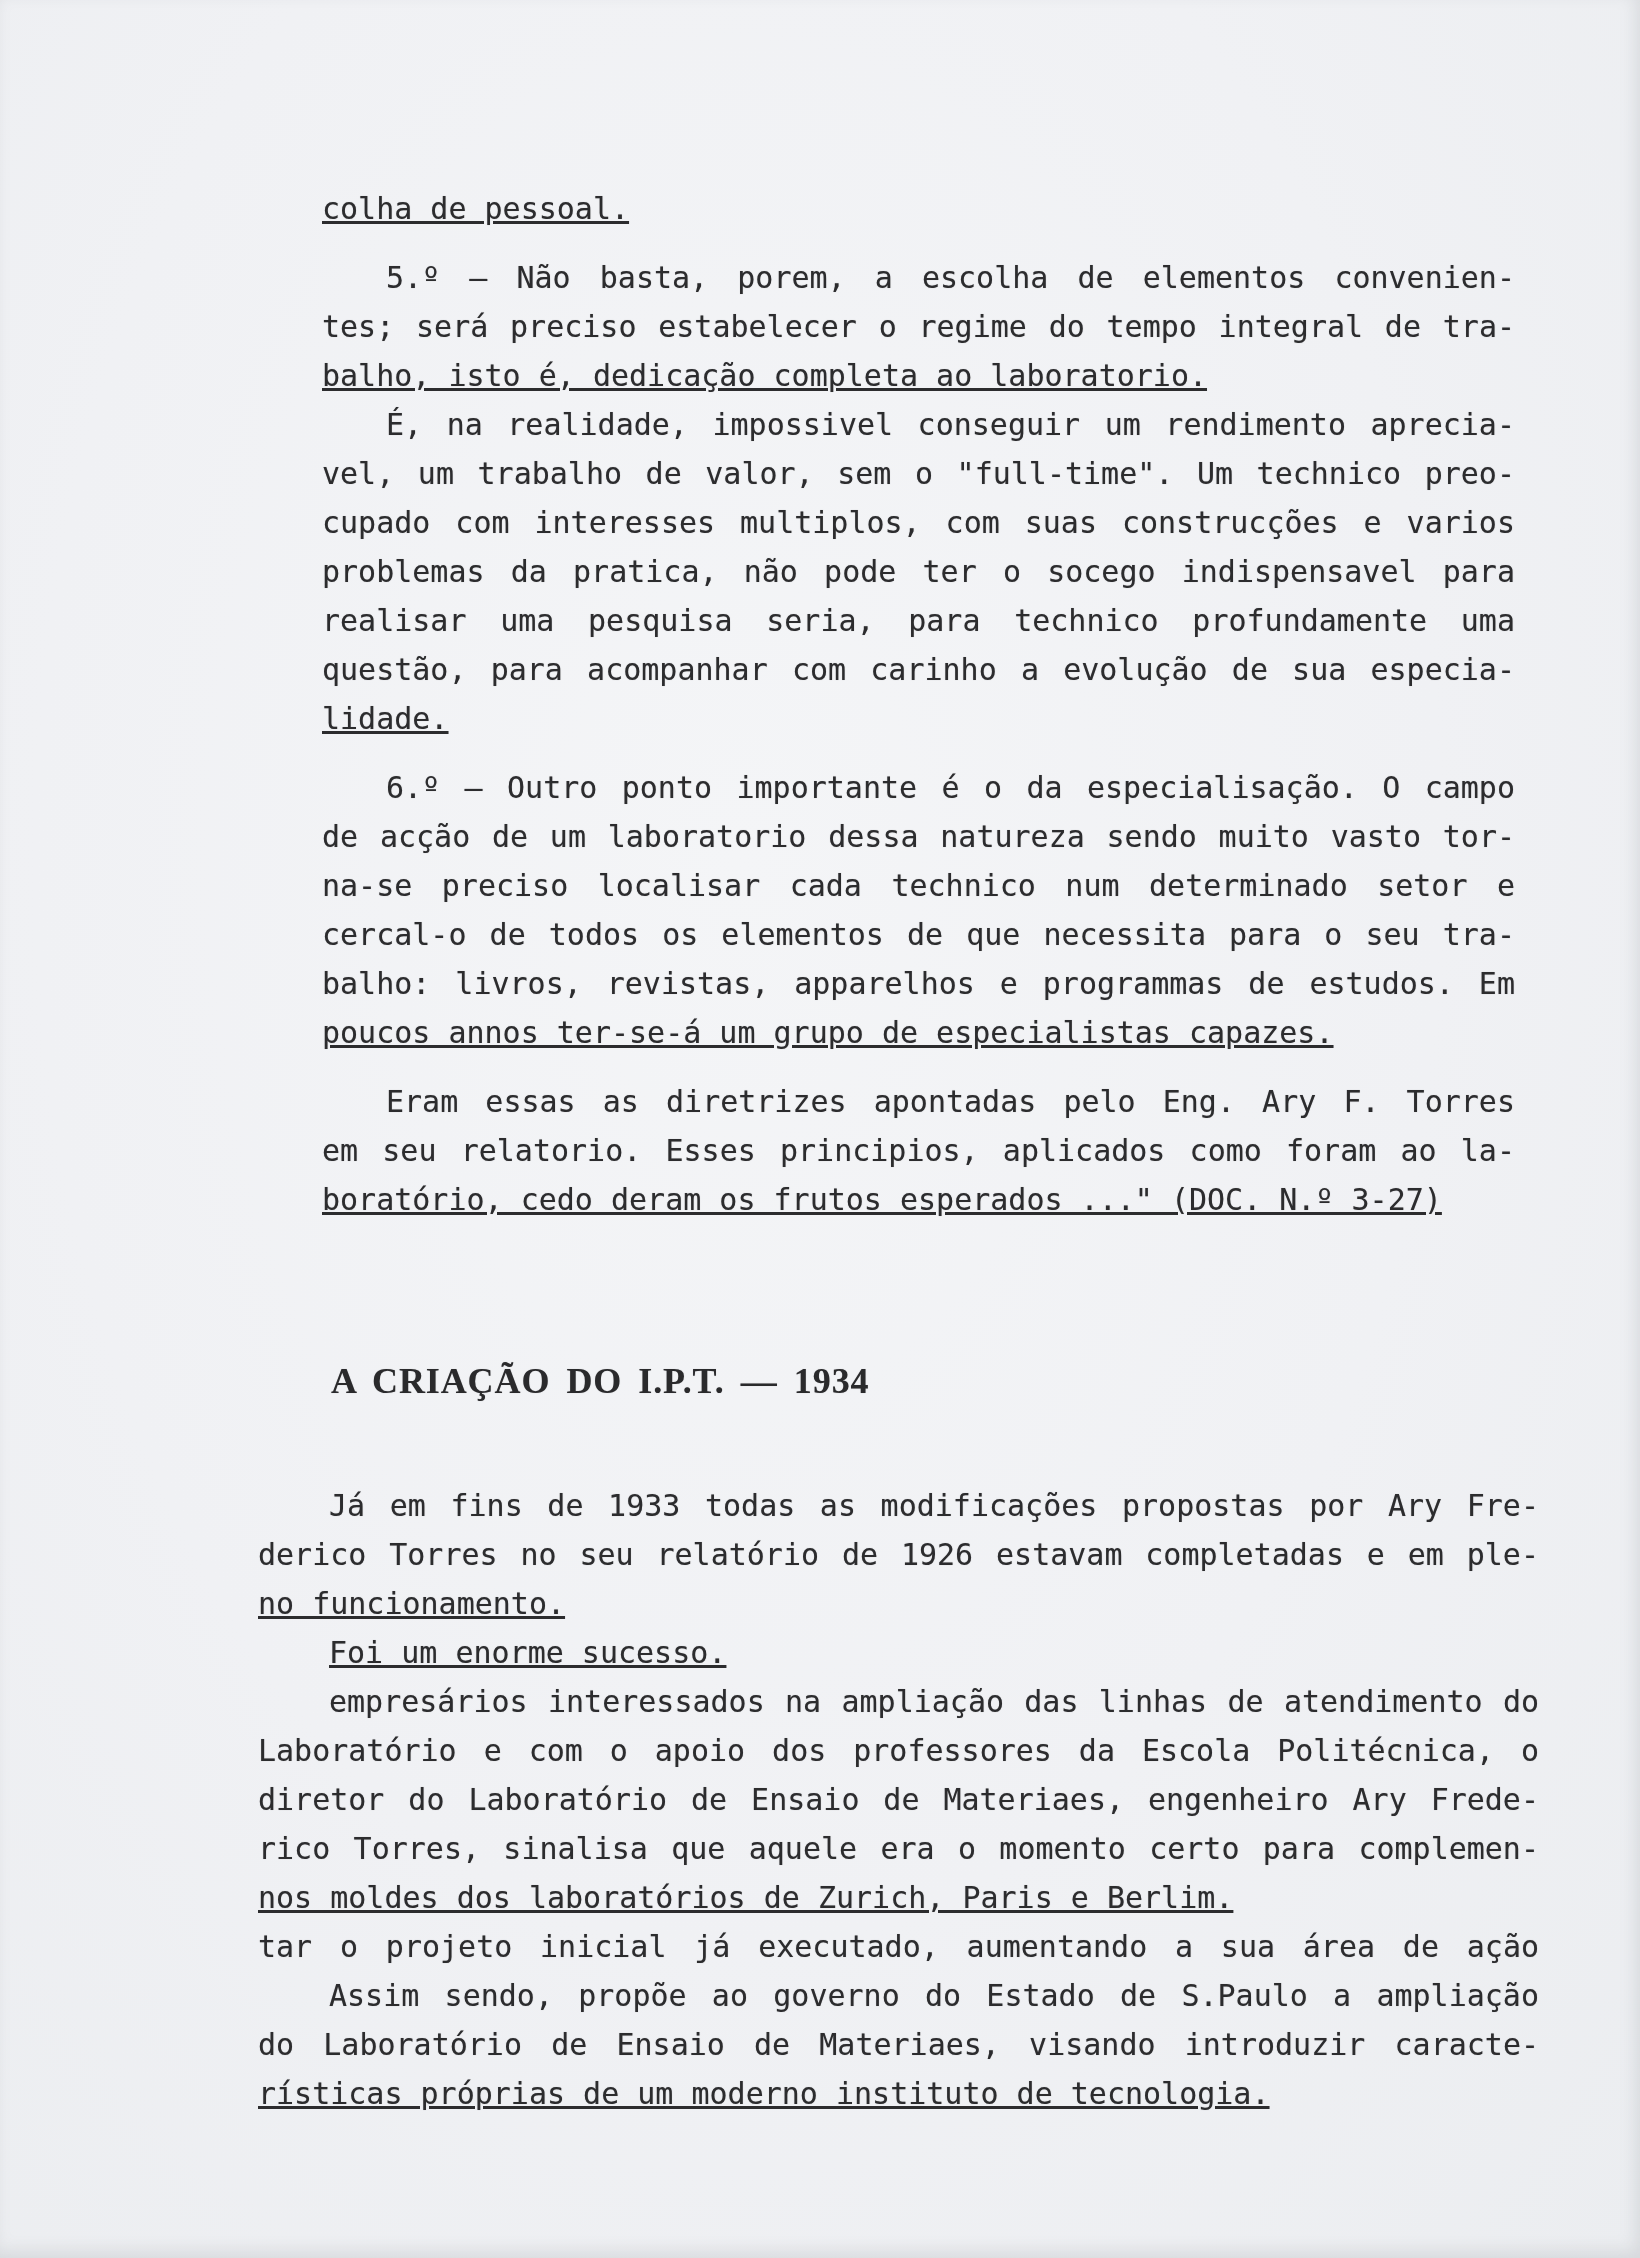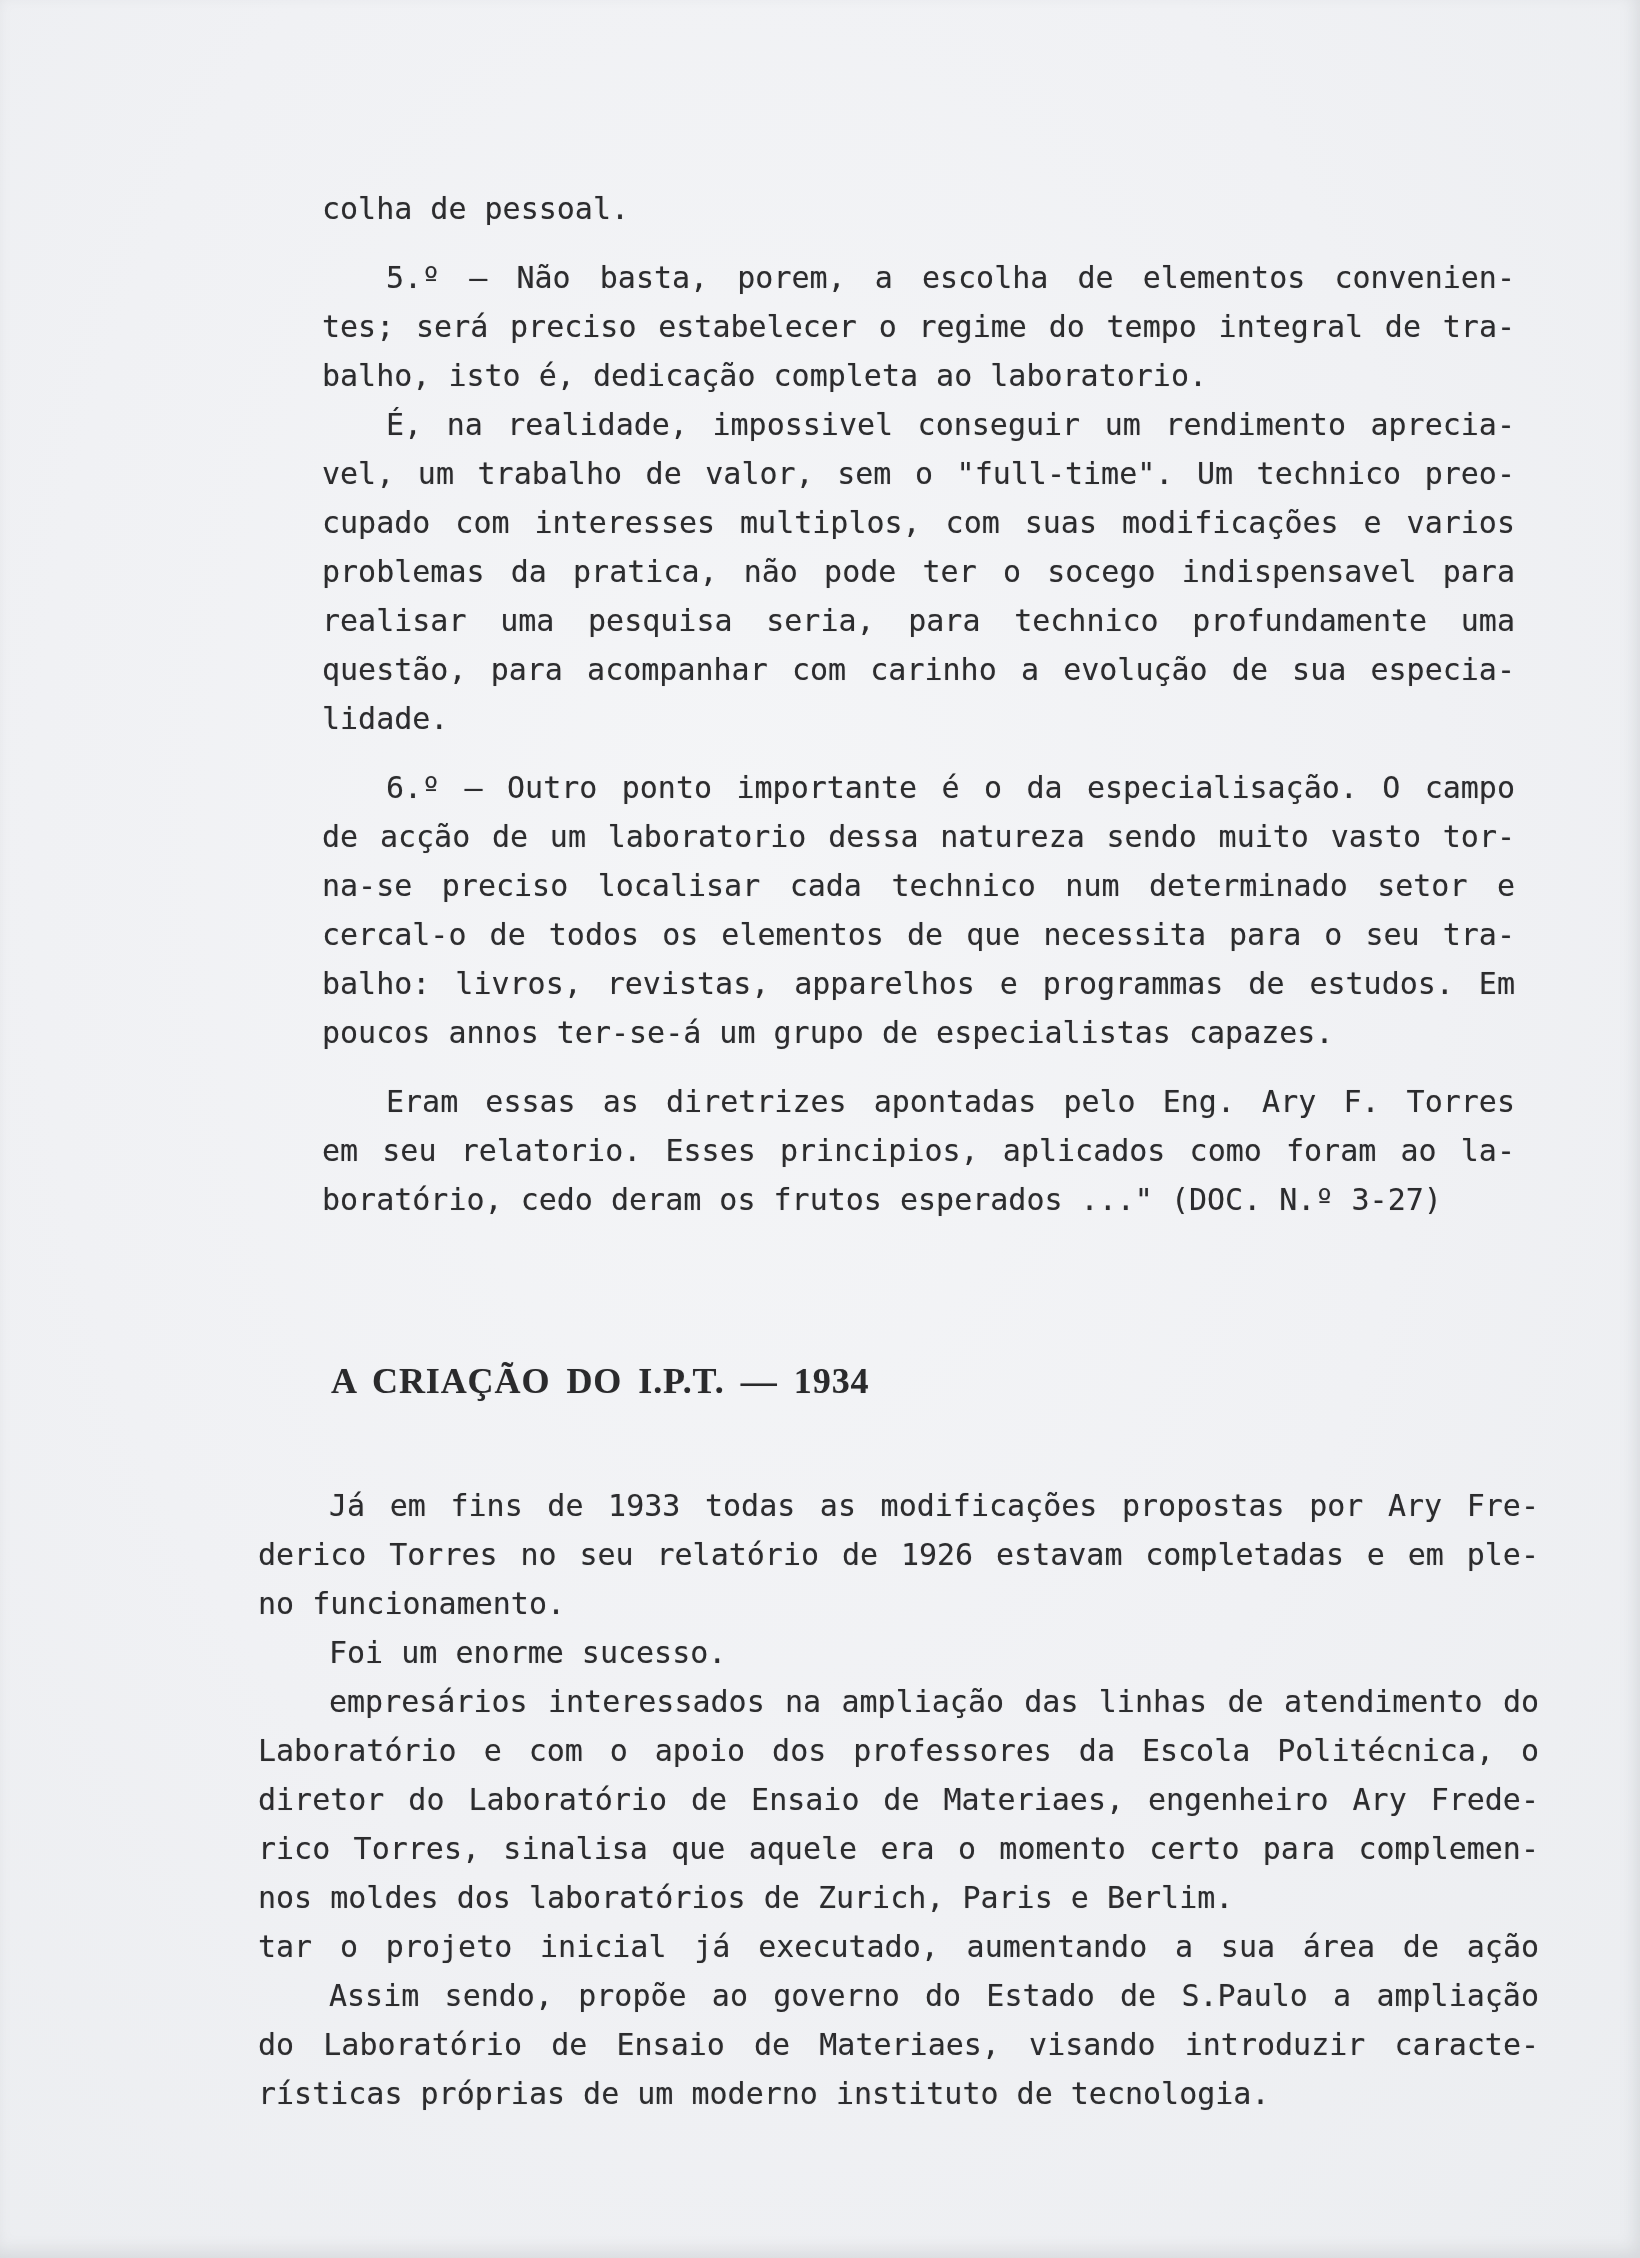--- a/index.html
+++ b/index.html
@@ -29,21 +29,21 @@
   .quote-block  { left: 322px; top: 184px;  width: 1193px; }
   .body-block   { left: 258px; top: 1459px; width: 1281px; margin-top: 22px; }
   .para.gap { margin-top: 20px; }
   .quote-block .para.indent > .line:first-child { text-indent: 64px; }
   .body-block  .para.indent > .line:first-child { text-indent: 71px; }
   .line {
     text-align: justify;
     text-align-last: justify;
     white-space: normal;
   }
-  .line.end { text-align-last: left; }
+  .line.end { text-align-last: left; text-decoration: underline; }
   .section-heading {
     position: absolute;
     left: 331px;
     top: 1360px;
     margin: 0;
     font-family: "Liberation Serif", serif;
     font-size: 36px;
     font-weight: 600;
     letter-spacing: 0.9px;
     word-spacing: 6.2px;
@@ -61,21 +61,21 @@
         <div class="line end">colha de pessoal.</div>
       </div>
       <div class="para gap indent">
         <div class="line">5.º — Não basta, porem, a escolha de elementos convenien-</div>
         <div class="line">tes; será preciso estabelecer o regime do tempo integral de tra-</div>
         <div class="line end">balho, isto é, dedicação completa ao laboratorio.</div>
       </div>
       <div class="para indent">
         <div class="line">É, na realidade, impossivel conseguir um rendimento aprecia-</div>
         <div class="line">vel, um trabalho de valor, sem o "full-time". Um technico preo-</div>
-        <div class="line">cupado com interesses multiplos, com suas modificações e varios</div>
+        <div class="line">cupado com interesses multiplos, com suas construcções e varios</div>
         <div class="line">problemas da pratica, não pode ter o socego indispensavel para</div>
         <div class="line">realisar uma pesquisa seria, para technico profundamente uma</div>
         <div class="line">questão, para acompanhar com carinho a evolução de sua especia-</div>
         <div class="line end">lidade.</div>
       </div>
       <div class="para gap indent">
         <div class="line">6.º — Outro ponto importante é o da especialisação. O campo</div>
         <div class="line">de acção de um laboratorio dessa natureza sendo muito vasto tor-</div>
         <div class="line">na-se preciso localisar cada technico num determinado setor e</div>
         <div class="line">cercal-o de todos os elementos de que necessita para o seu tra-</div>

